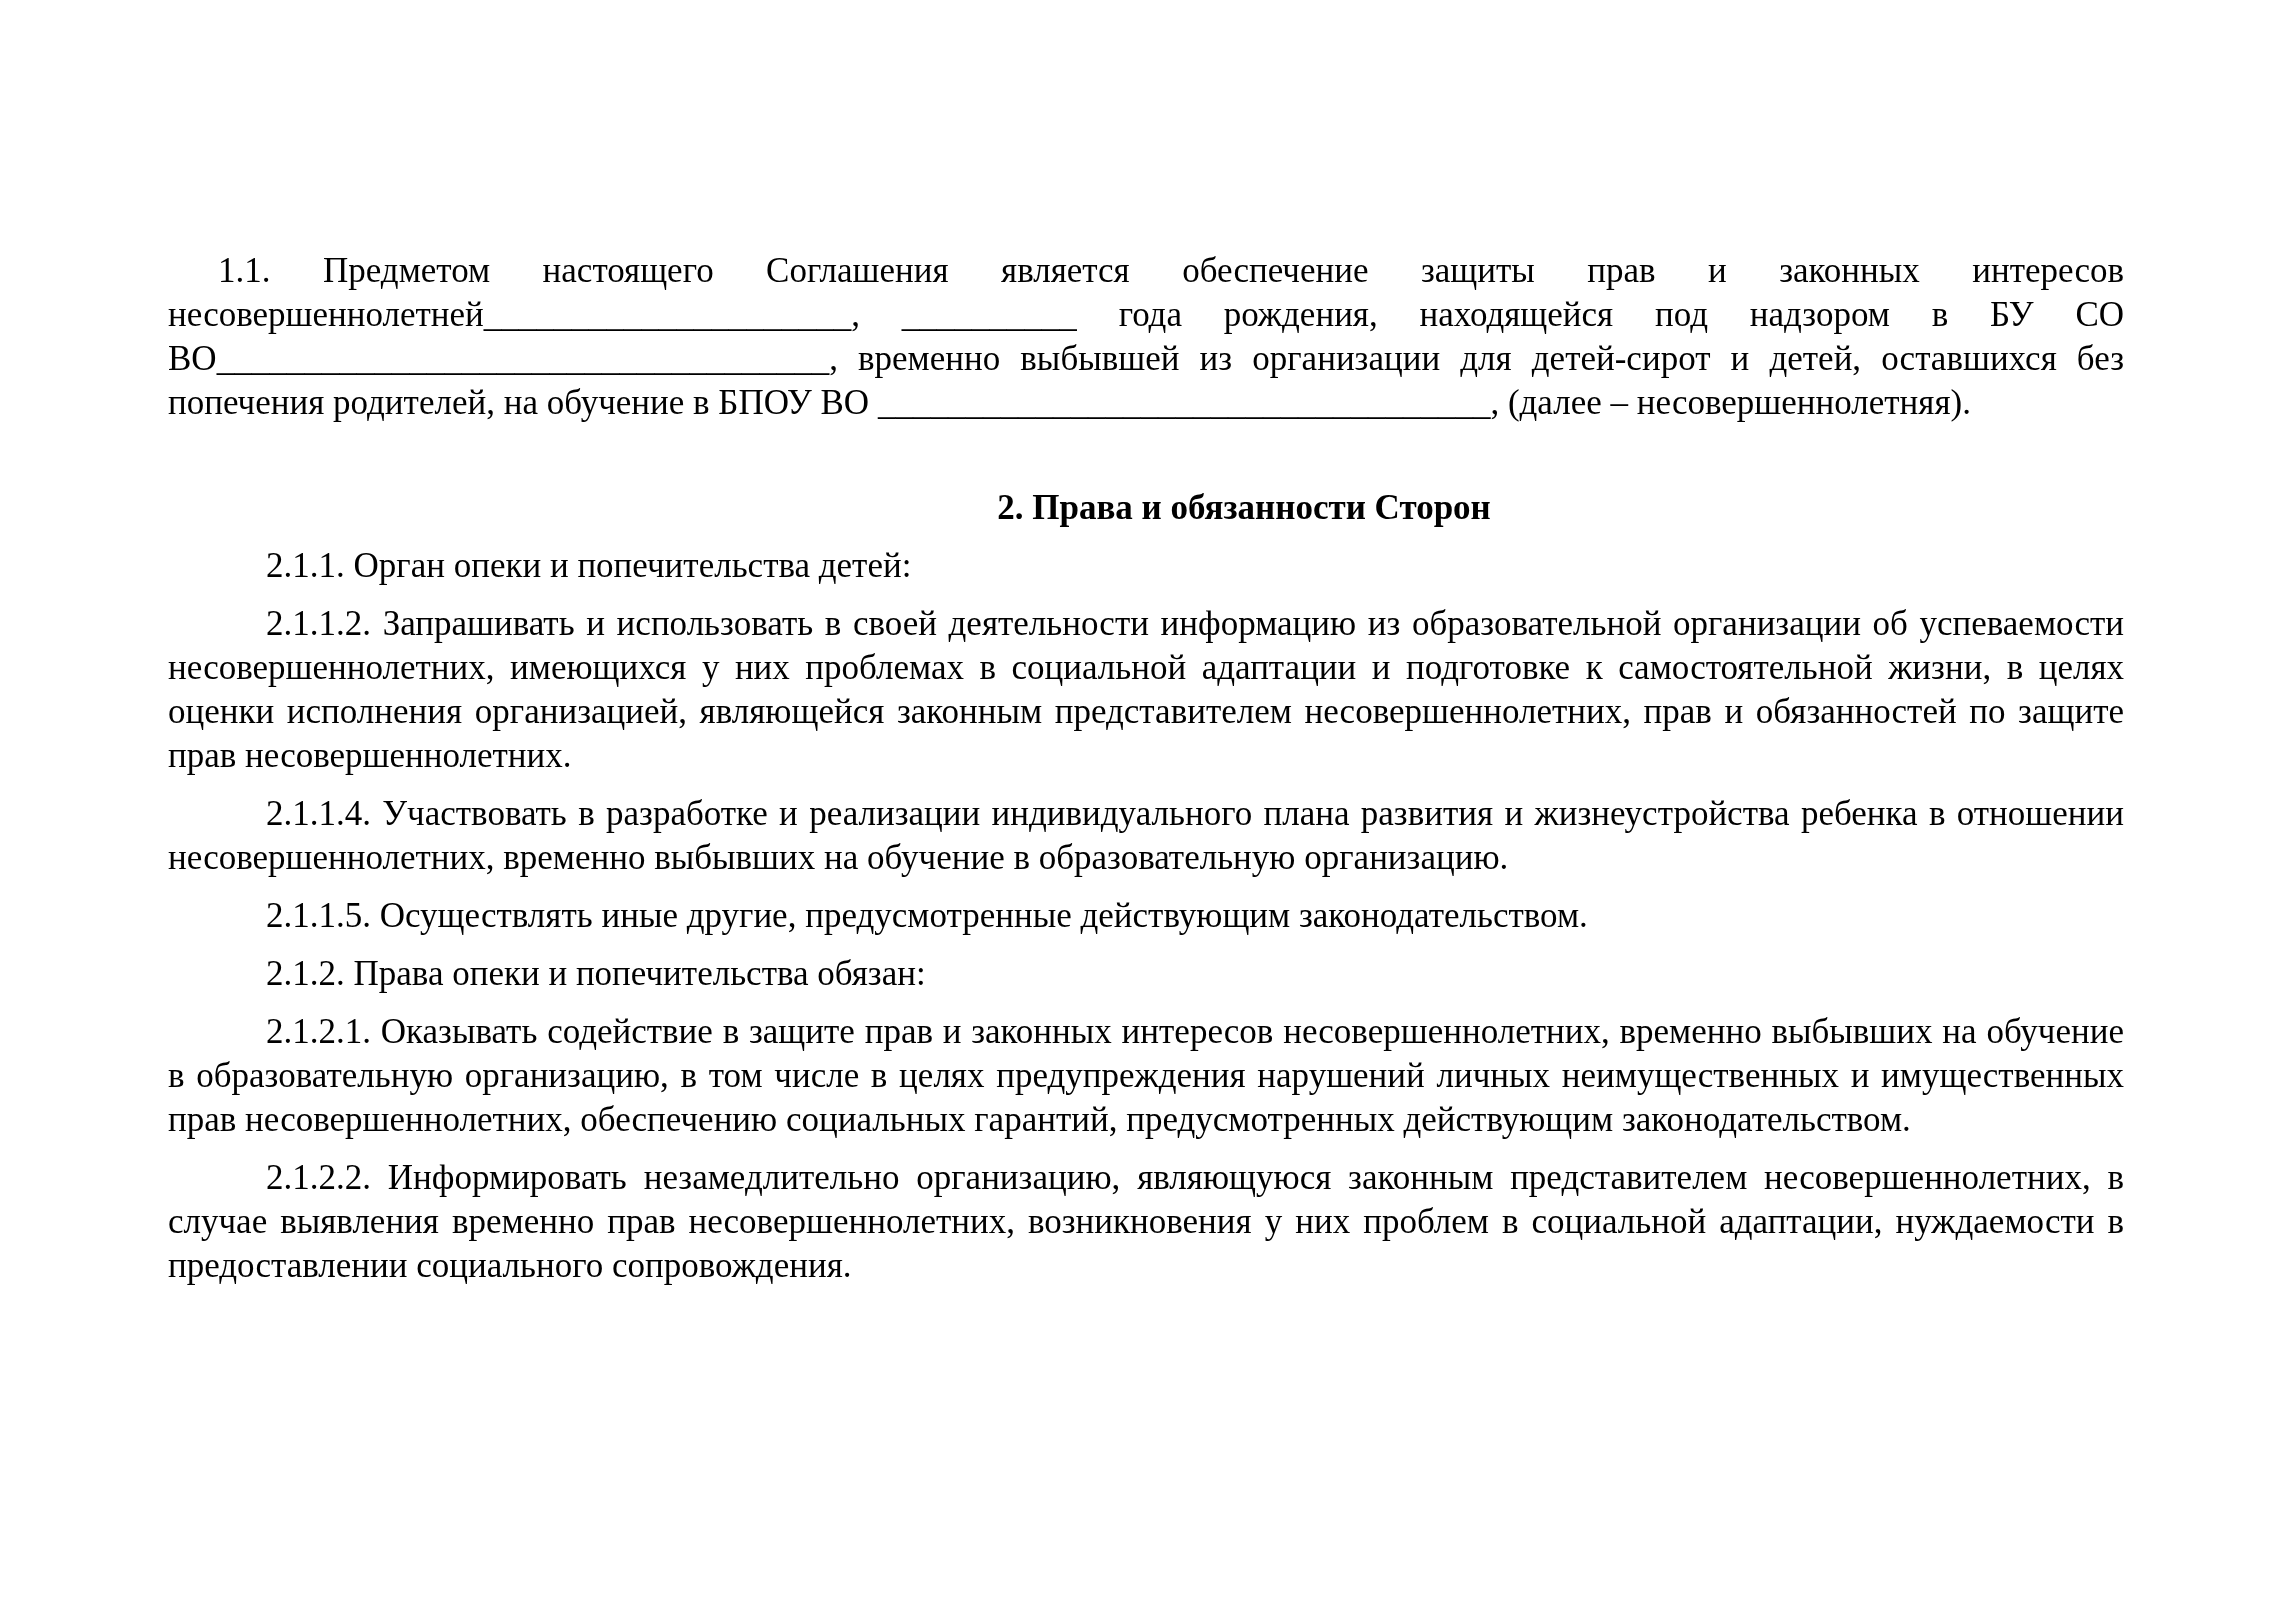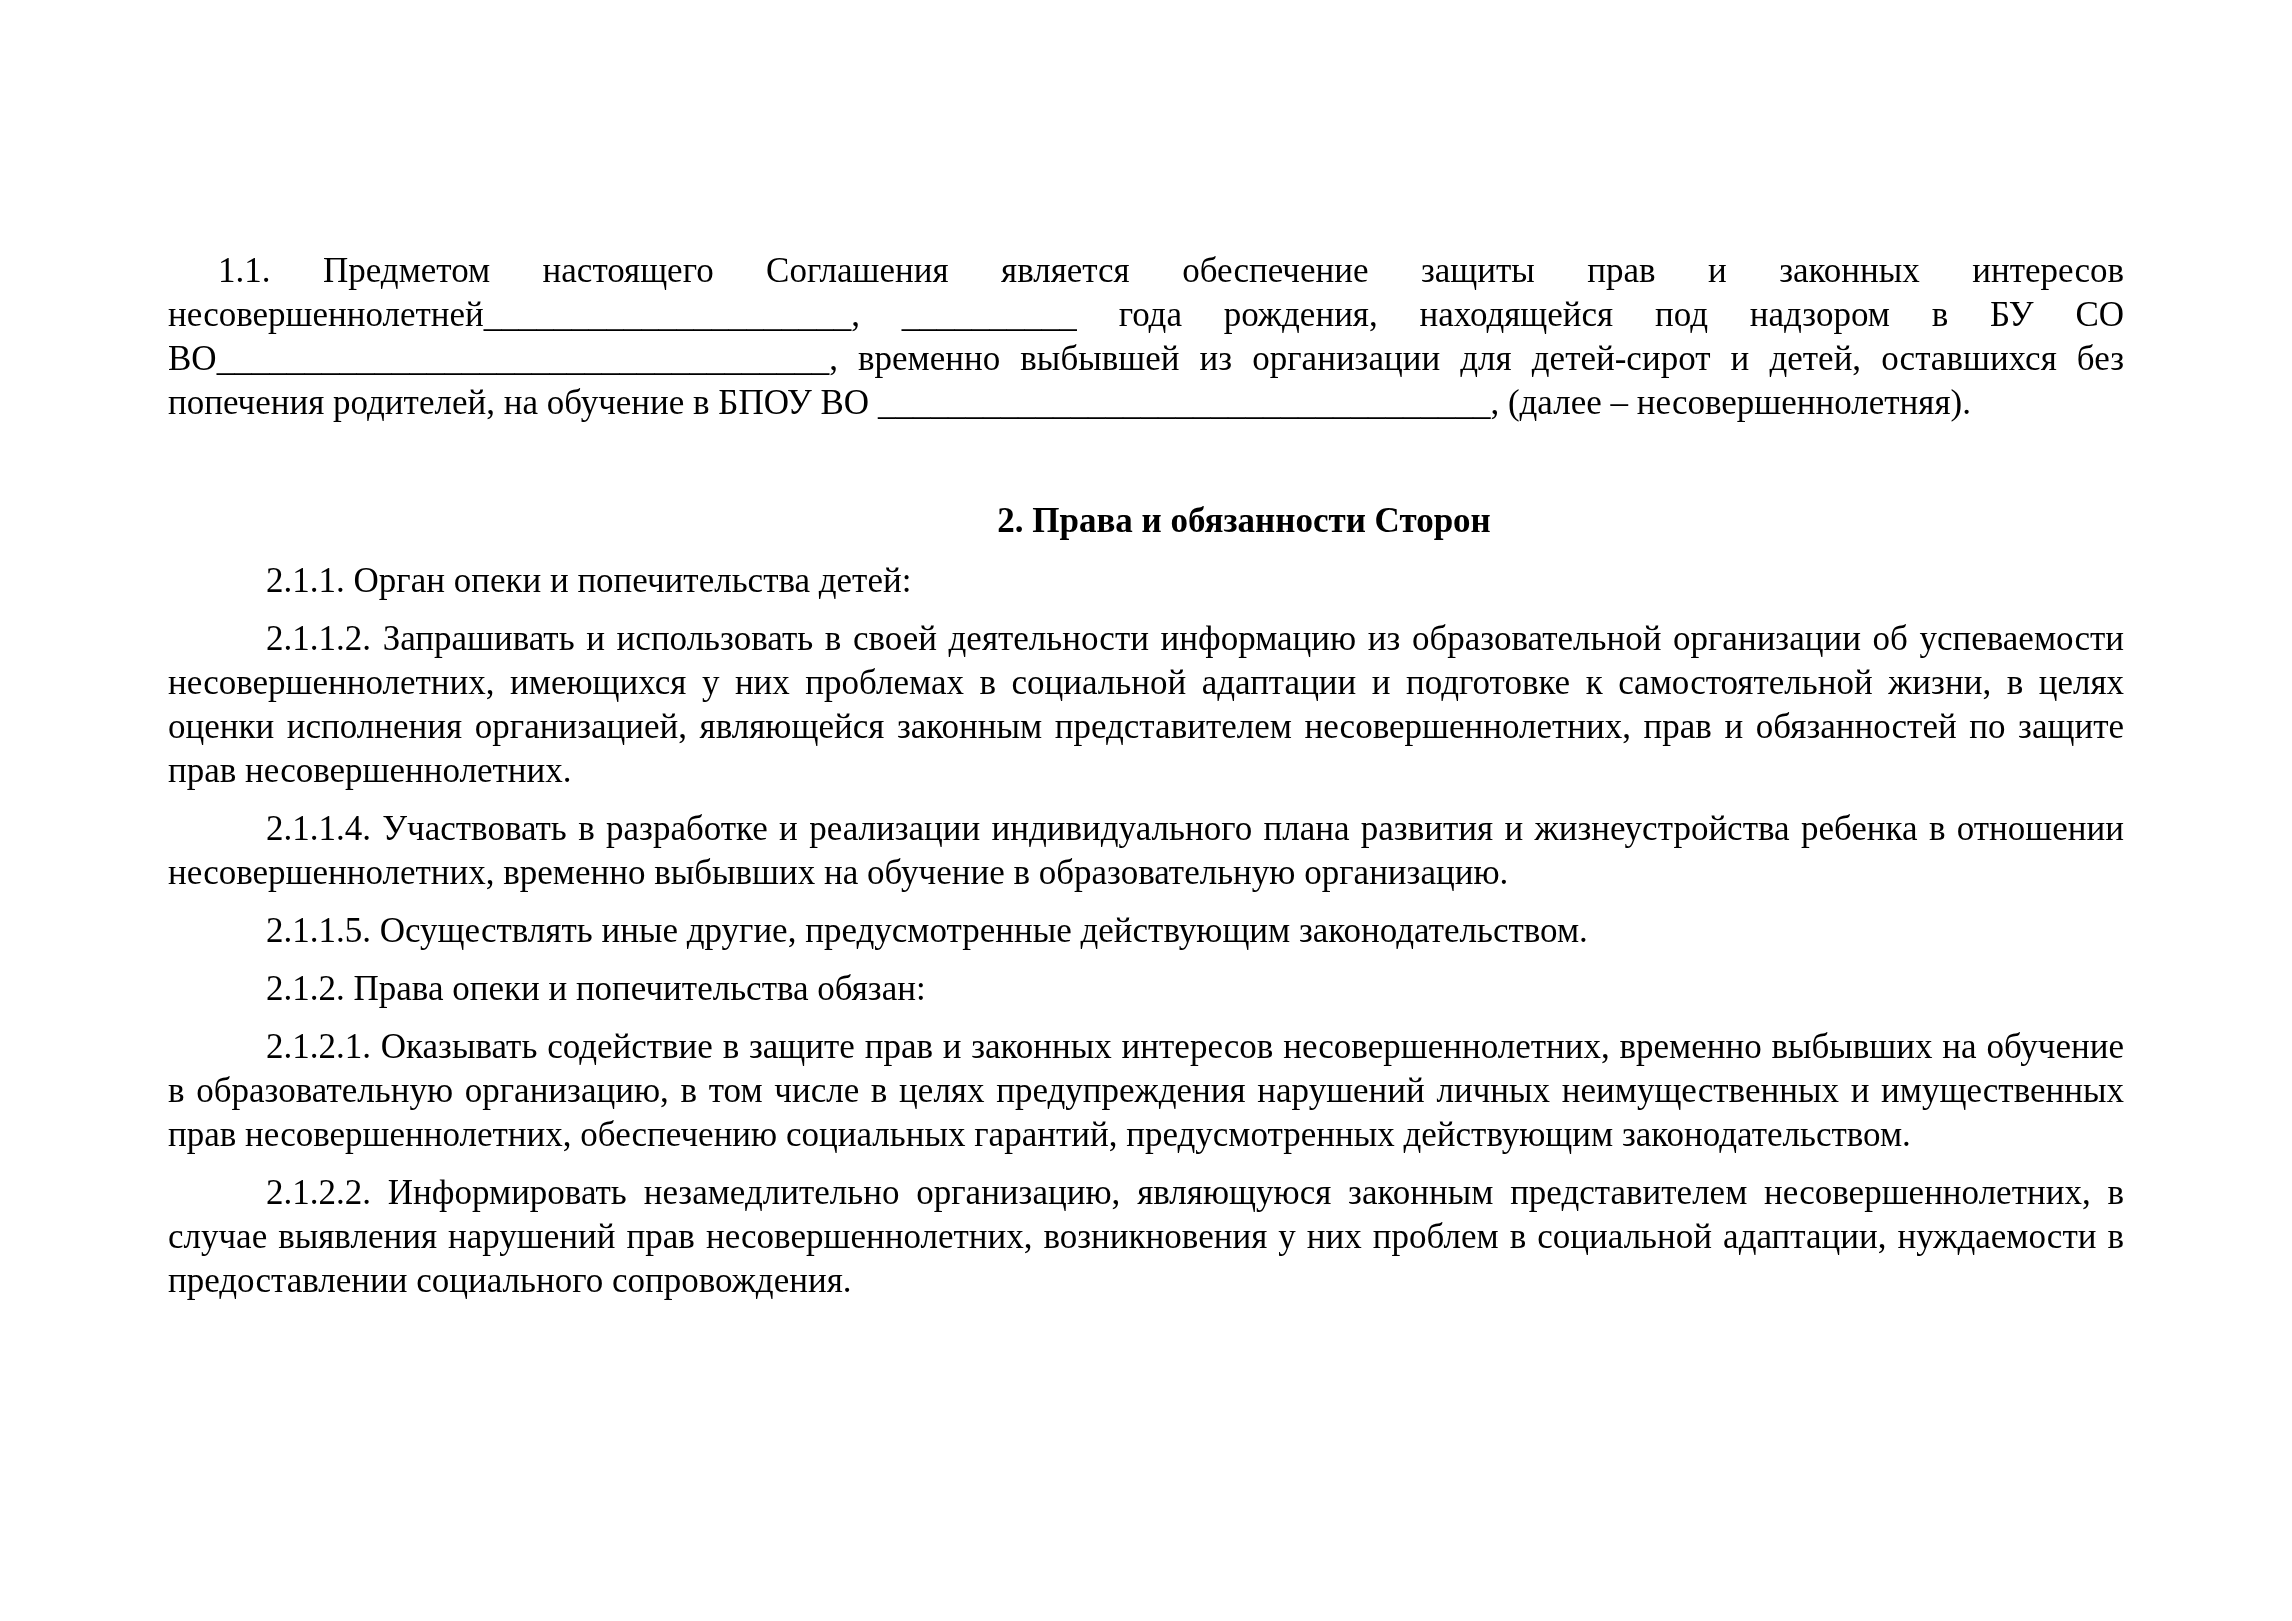--- a/index.html
+++ b/index.html
@@ -29,21 +29,21 @@
     text-align-last: left;
   }
   .para.ind1 { text-indent: 50px; }
   .para.ind2 { text-indent: 98px; }
   .blank {
     display: inline;
     letter-spacing: 0;
   }
   .spacer { height: 44px; }
   .heading {
-    margin: 16px;
+    margin: 3px;
     font-weight: bold;
     text-align: center;
     padding-left: 196px;
   }
 </style>
 </head>
 <body>
 
 <div class="page">
 
@@ -52,16 +52,16 @@
   <div class="spacer"></div>
 
   <h2 class="heading" style="font-size:35px;line-height:44px;">2.  Права и обязанности Сторон</h2>
 
   <p class="para ind2">2.1.1. Орган опеки и попечительства детей:</p>
   <p class="para ind2">2.1.1.2. Запрашивать и использовать в своей деятельности информацию из образовательной организации об успеваемости несовершеннолетних, имеющихся у них проблемах в социальной адаптации и подготовке к самостоятельной жизни, в целях оценки исполнения организацией, являющейся законным представителем несовершеннолетних, прав и обязанностей по защите прав несовершеннолетних.</p>
   <p class="para ind2">2.1.1.4. Участвовать в разработке и реализации индивидуального плана развития и жизнеустройства ребенка в отношении несовершеннолетних, временно выбывших на обучение в образовательную организацию.</p>
   <p class="para ind2">2.1.1.5. Осуществлять иные другие, предусмотренные действующим законодательством.</p>
   <p class="para ind2">2.1.2. Права опеки и попечительства обязан:</p>
   <p class="para ind2">2.1.2.1. Оказывать содействие в защите прав и законных интересов несовершеннолетних, временно выбывших на обучение в образовательную организацию, в том числе в целях предупреждения нарушений личных неимущественных и имущественных прав несовершеннолетних, обеспечению социальных гарантий, предусмотренных действующим законодательством.</p>
-  <p class="para ind2">2.1.2.2. Информировать незамедлительно организацию, являющуюся законным представителем несовершеннолетних, в случае выявления нарушений прав несовершеннолетних, возникновения у них проблем в социальной адаптации, нуждаемости в предоставлении социального сопровождения.</p>
+  <p class="para ind2">2.1.2.2. Информировать незамедлительно организацию, являющуюся законным представителем несовершеннолетних, в случае выявления временно прав несовершеннолетних, возникновения у них проблем в социальной адаптации, нуждаемости в предоставлении социального сопровождения.</p>
 
 </div>
 
 
 </body></html>

